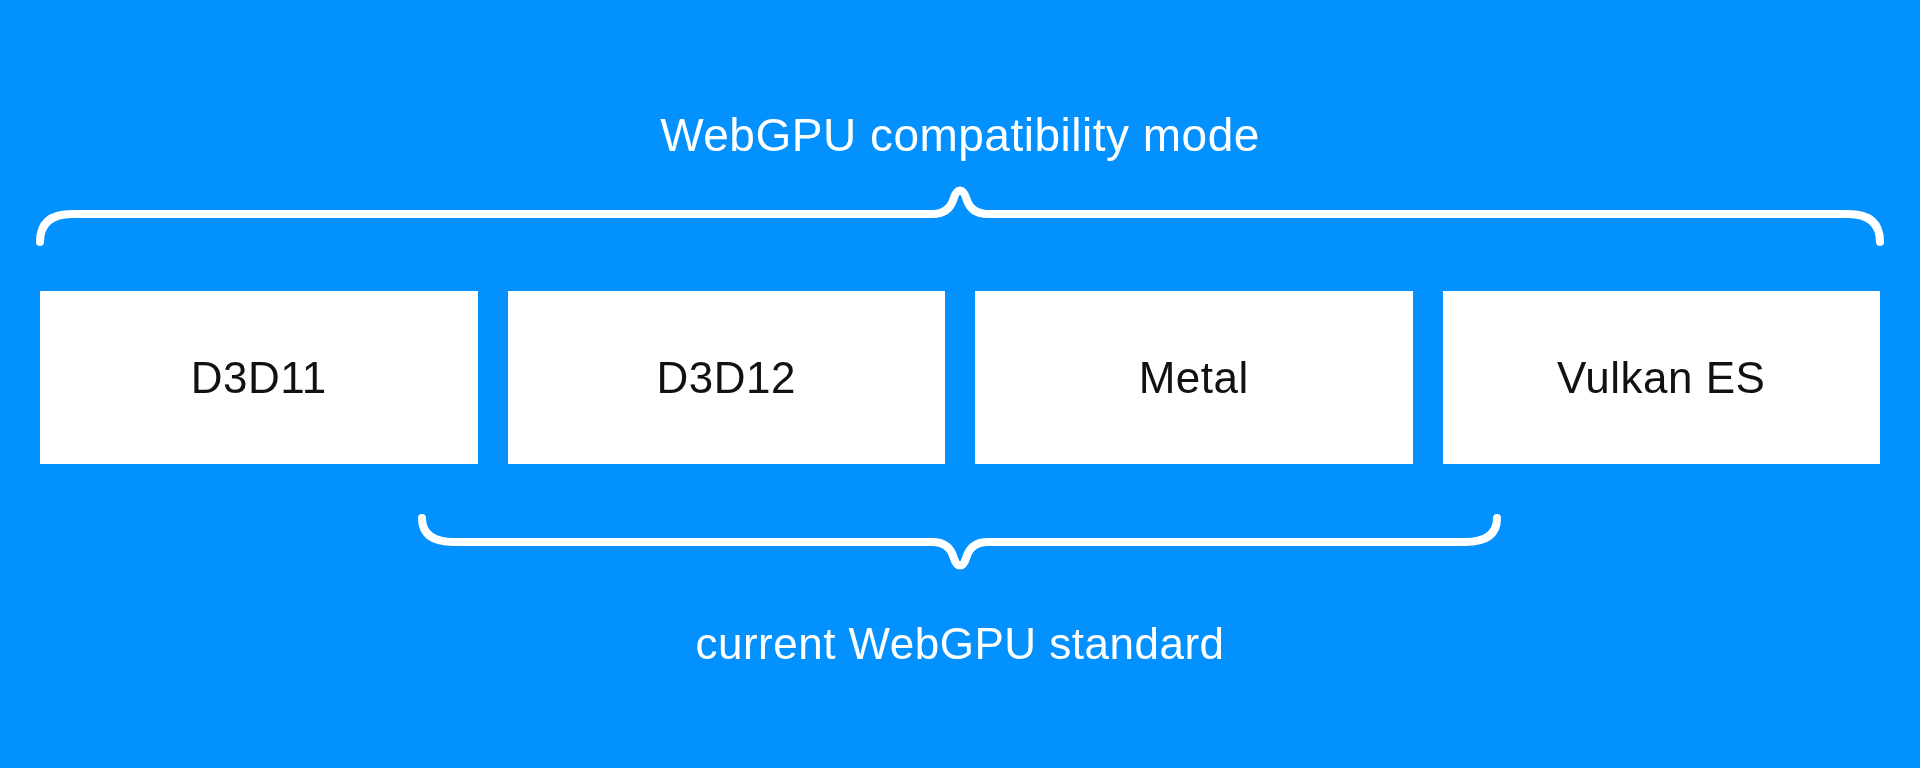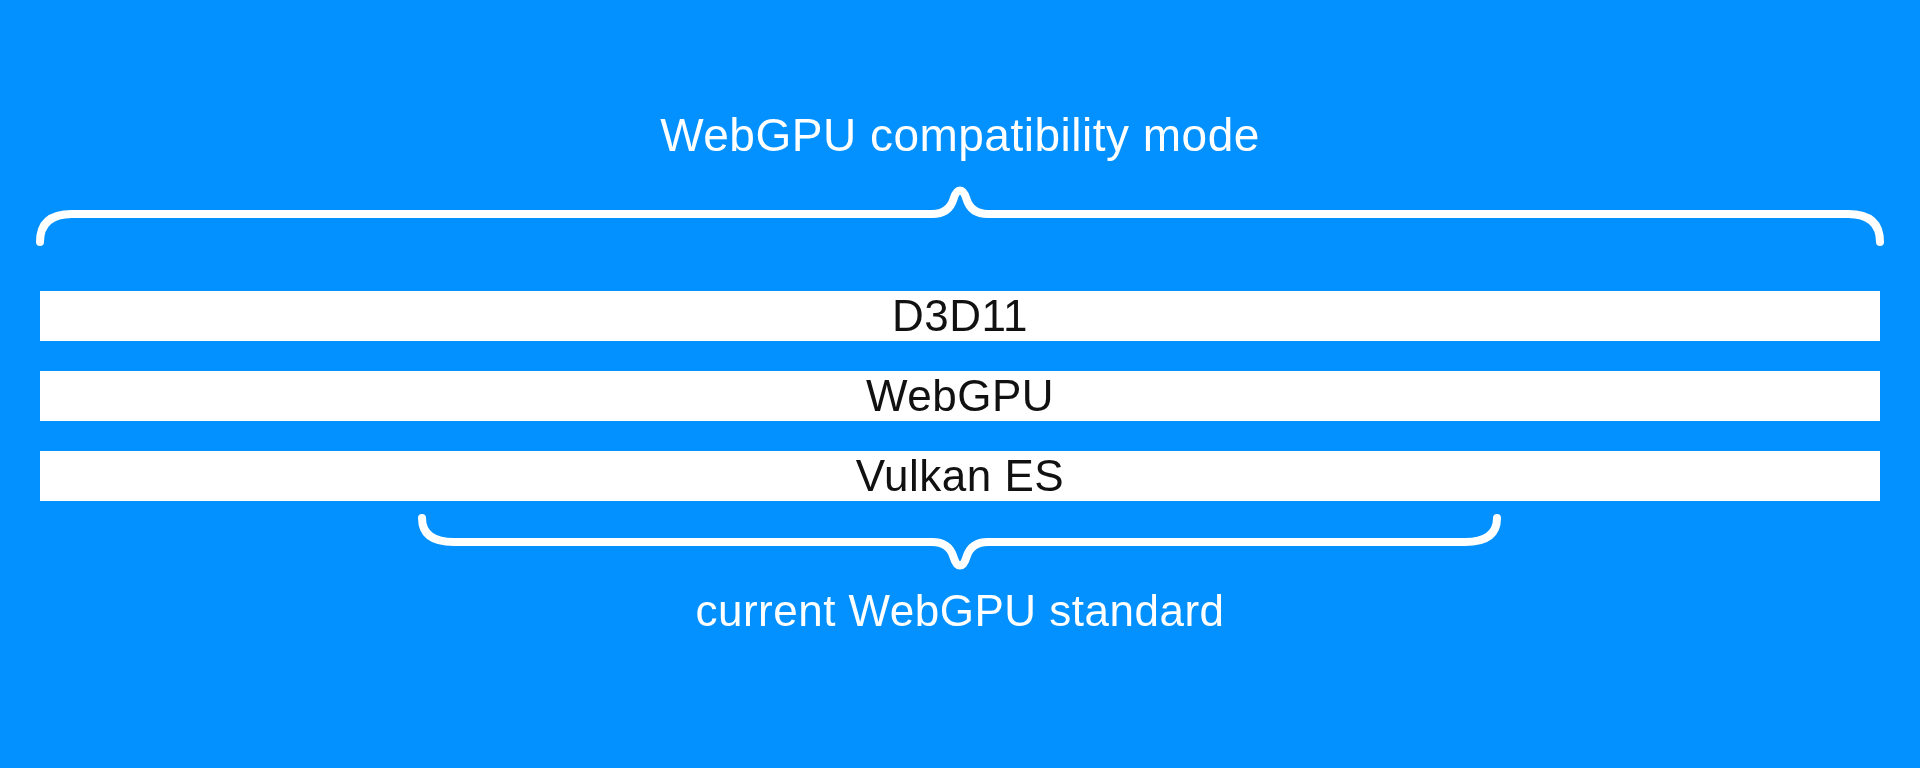--- a/index.html
+++ b/index.html
@@ -22,40 +22,39 @@
     text-align: center;
     color: var(--caption-text, #ffffff);
     font-weight: 400;
     letter-spacing: 0.5px;
   }
   .caption.top {
     top: 108px;
     font-size: 46px;
   }
   .caption.bottom {
-    top: 586px;
+    top: 619px;
     font-size: 44px;
   }
   .brace-layer {
     position: absolute;
     left: 0;
     top: 0;
     width: 1920px;
     height: 768px;
     pointer-events: none;
   }
   .box-row {
     position: absolute;
     left: 40px;
     top: 291px;
     width: 1840px;
     height: 173px;
     display: flex;
     gap: 30px;
-    flex-direction: column;
   }
   .api-box {
     flex: 1 1 0;
     background: var(--box-fill, #ffffff);
     color: var(--box-text, #111111);
     display: flex;
     align-items: center;
     justify-content: center;
     font-size: 44px;
     letter-spacing: 0.5px;
@@ -89,21 +88,24 @@
              Q 971 542 988 542
              L 1465 542
              Q 1497 542 1497 518" fill="none" stroke="#ffffff" stroke-width="8" stroke-linecap="round" stroke-linejoin="round"></path>
   </svg>
 
   <div class="box-row">
     <div class="api-box">
       <span>D3D11</span>
     </div>
     <div class="api-box">
-      <span>WebGPU</span>
+      <span>D3D12</span>
+    </div>
+    <div class="api-box">
+      <span>Metal</span>
     </div>
     <div class="api-box">
       <span>Vulkan ES</span>
     </div>
   </div>
 
   <div class="caption bottom">current WebGPU standard</div>
 
 </div>
 

